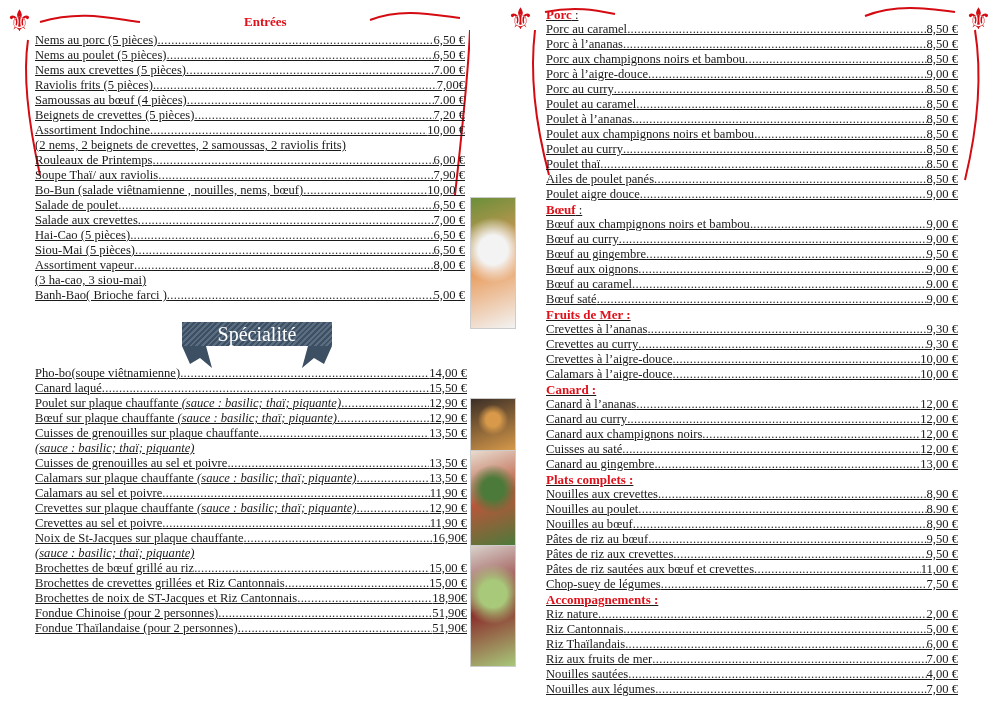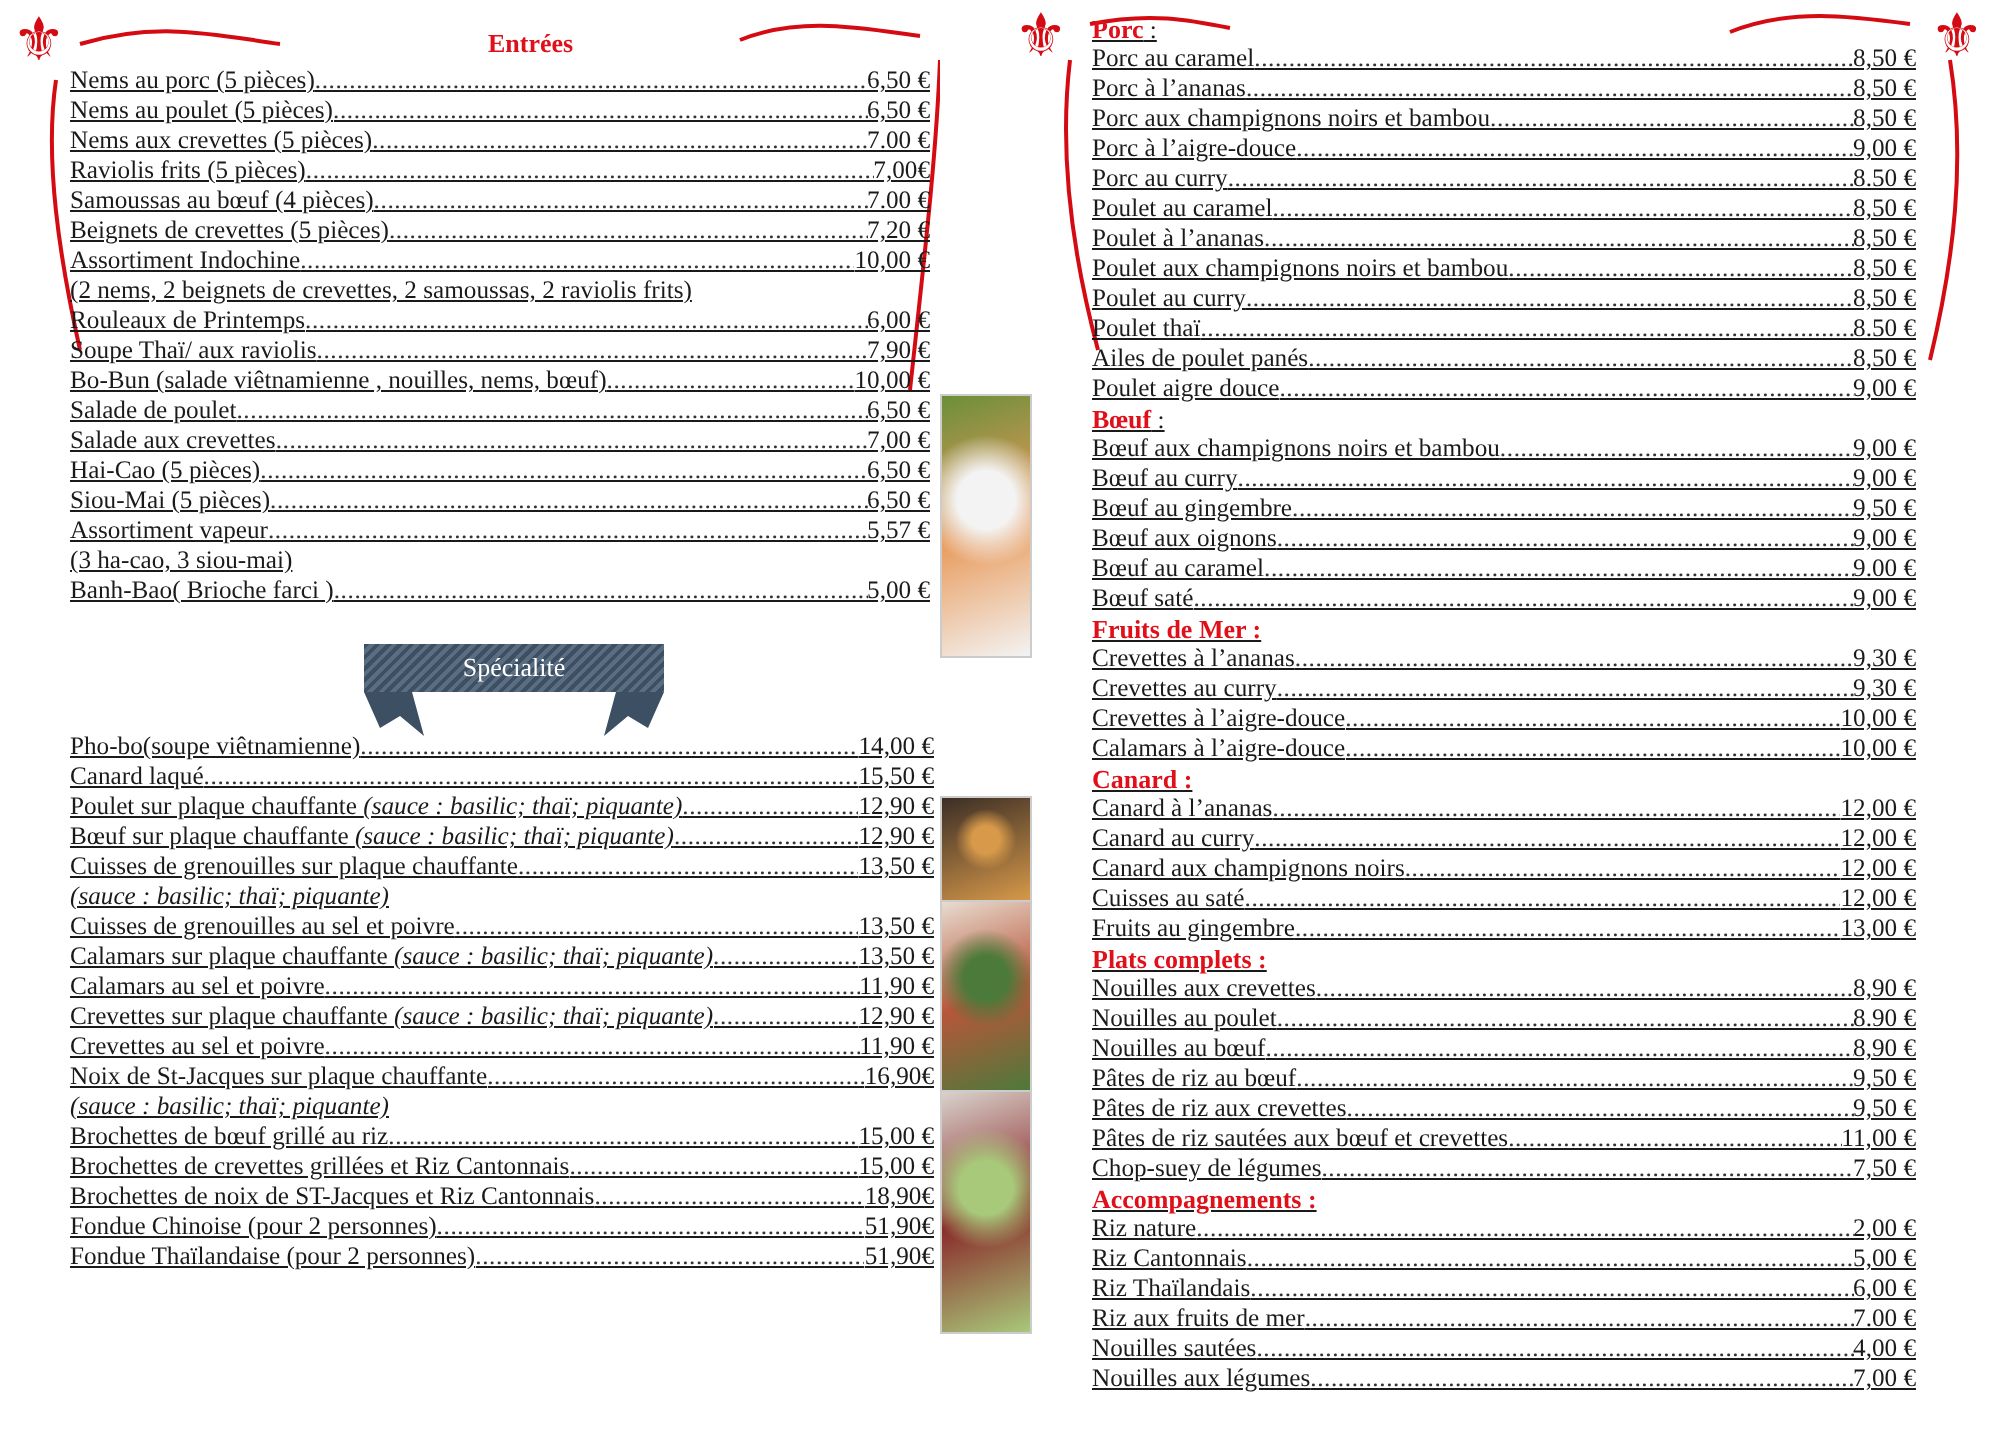--- a/index.html
+++ b/index.html
@@ -19,21 +19,21 @@
   .row .dots { flex:1 1 auto; overflow:hidden; white-space:nowrap; letter-spacing:0.3px; color:#333; }
   .row .dots::before { content:"........................................................................................................................................................................"; }
   .row .price { flex:0 0 auto; }
   .note { white-space:nowrap; height:15px; }
   .note.italic { font-style:italic; }
   .cat { height:15px; }
   .cat-colon { color:#1a1a1a; font-weight:normal; }
   .banner { position:absolute; left:182px; top:322px; width:150px; height:48px; }
   .banner-body { position:absolute; left:0; top:0; width:150px; height:24px;
      background: repeating-linear-gradient(135deg, #3c4f63 0 2px, #5b6d80 2px 4px);
-     color:#fff; font-size:13px; text-align:center; line-height:24px; }
+     color:#fff; font-size:20px; text-align:center; line-height:24px; }
   .photo { position:absolute; left:470px; width:44px; border:1px solid #ccc; }
 </style>
 </head>
 <body>
 
 <div class="page left-page">
 
   <svg class="deco" width="470" height="200" style="left:0;top:0">
     <path d="M40 22 C80 10 110 18 140 22" stroke="#d40b12" stroke-width="2" fill="none"></path>
     <path d="M370 20 C400 8 430 14 460 18" stroke="#d40b12" stroke-width="2" fill="none"></path>
@@ -112,21 +112,21 @@
         <span class="price">6,50 €</span>
       </div>
       <div class="row">
         <span class="name"><span>Siou-Mai (5 pièces)</span></span>
         <span class="dots"></span>
         <span class="price">6,50 €</span>
       </div>
       <div class="row">
         <span class="name"><span>Assortiment vapeur</span></span>
         <span class="dots"></span>
-        <span class="price">5,57 €</span>
+        <span class="price">8,00 €</span>
       </div>
       <div class="note">(3 ha-cao, 3 siou-mai)</div>
       <div class="row">
         <span class="name"><span>Banh-Bao( Brioche farci )</span></span>
         <span class="dots"></span>
         <span class="price">5,00 €</span>
       </div>
     </div>
 
   <div class="banner">
@@ -369,21 +369,21 @@
         <span class="name"><span>Canard aux champignons noirs</span></span>
         <span class="dots"></span>
         <span class="price">12,00 €</span>
       </div>
       <div class="row">
         <span class="name"><span>Cuisses au saté</span></span>
         <span class="dots"></span>
         <span class="price">12,00 €</span>
       </div>
       <div class="row">
-        <span class="name"><span>Fruits au gingembre</span></span>
+        <span class="name"><span>Canard au gingembre</span></span>
         <span class="dots"></span>
         <span class="price">13,00 €</span>
       </div>
       <div class="cat"><span class="section-title">Plats complets :</span><span class="cat-colon"></span></div>
       <div class="row">
         <span class="name"><span>Nouilles aux crevettes</span></span>
         <span class="dots"></span>
         <span class="price">8,90 €</span>
       </div>
       <div class="row">

